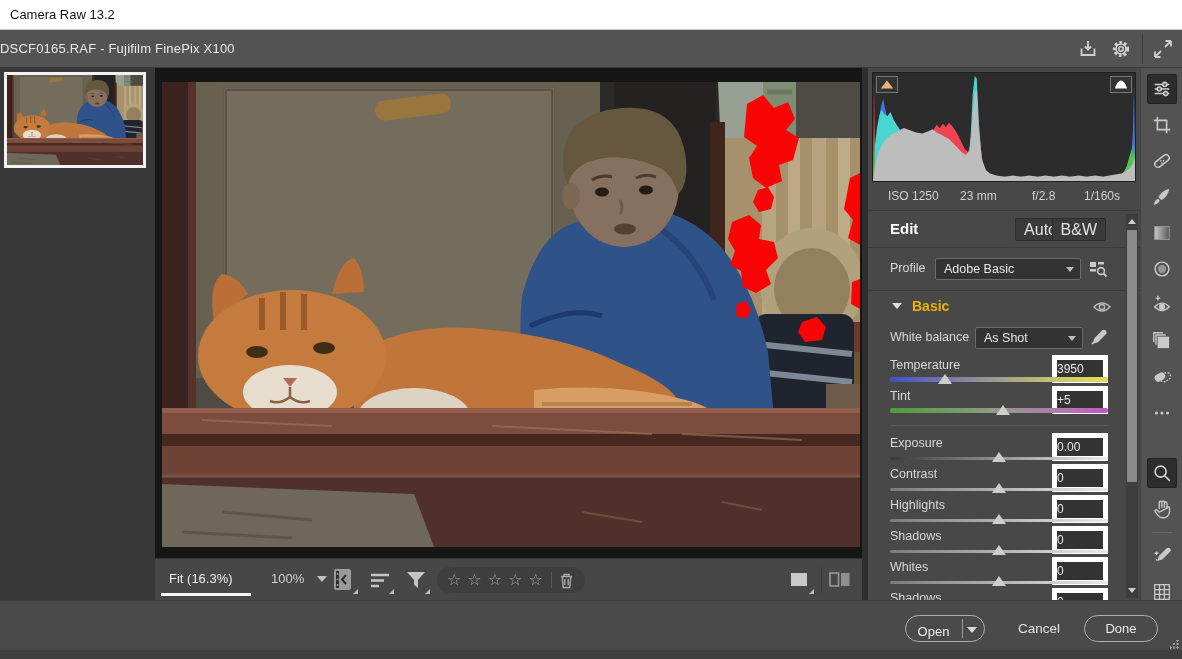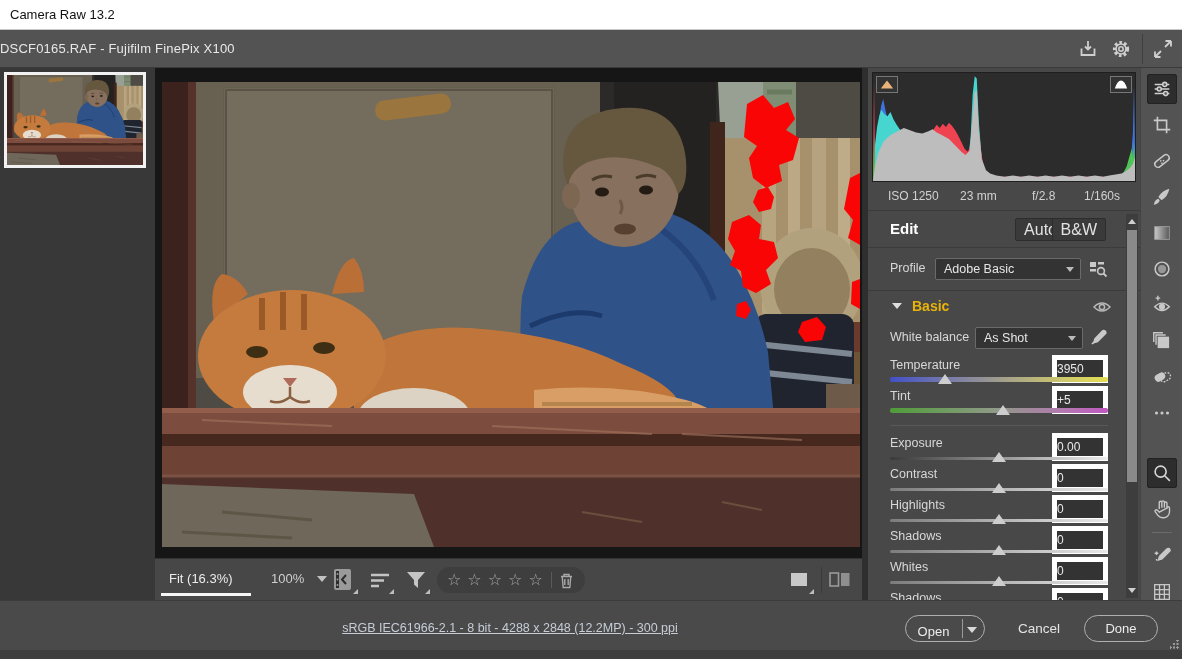--- a/index.html
+++ b/index.html
@@ -570,21 +570,20 @@
         <div class="tbtn">
           <svg viewBox="0 0 24 24" fill="none" stroke="#c9c9c9" stroke-width="1.4">
             <rect x="4" y="4" width="16" height="16"></rect>
             <path d="M9.3 4 v16 M14.6 4 v16 M4 9.3 h16 M4 14.6 h16"></path>
           </svg>
         </div>
       </div>
   </div>
 
   <div class="footer">
-    <span class="infolink">sRGB IEC61966-2.1 - 8 bit - 4288 x 2848 (12.2MP) - 300 ppi</span>
     <div class="pill open-pill">
       <span class="open-main"><span class="lab">Open</span></span>
       <span class="open-div"></span>
       <span class="open-chev">
           <span class="chevdn"></span>
         </span>
     </div>
     <span class="cancel">Cancel</span>
     <div class="pill done-pill">
       <span class="lab">Done</span>

